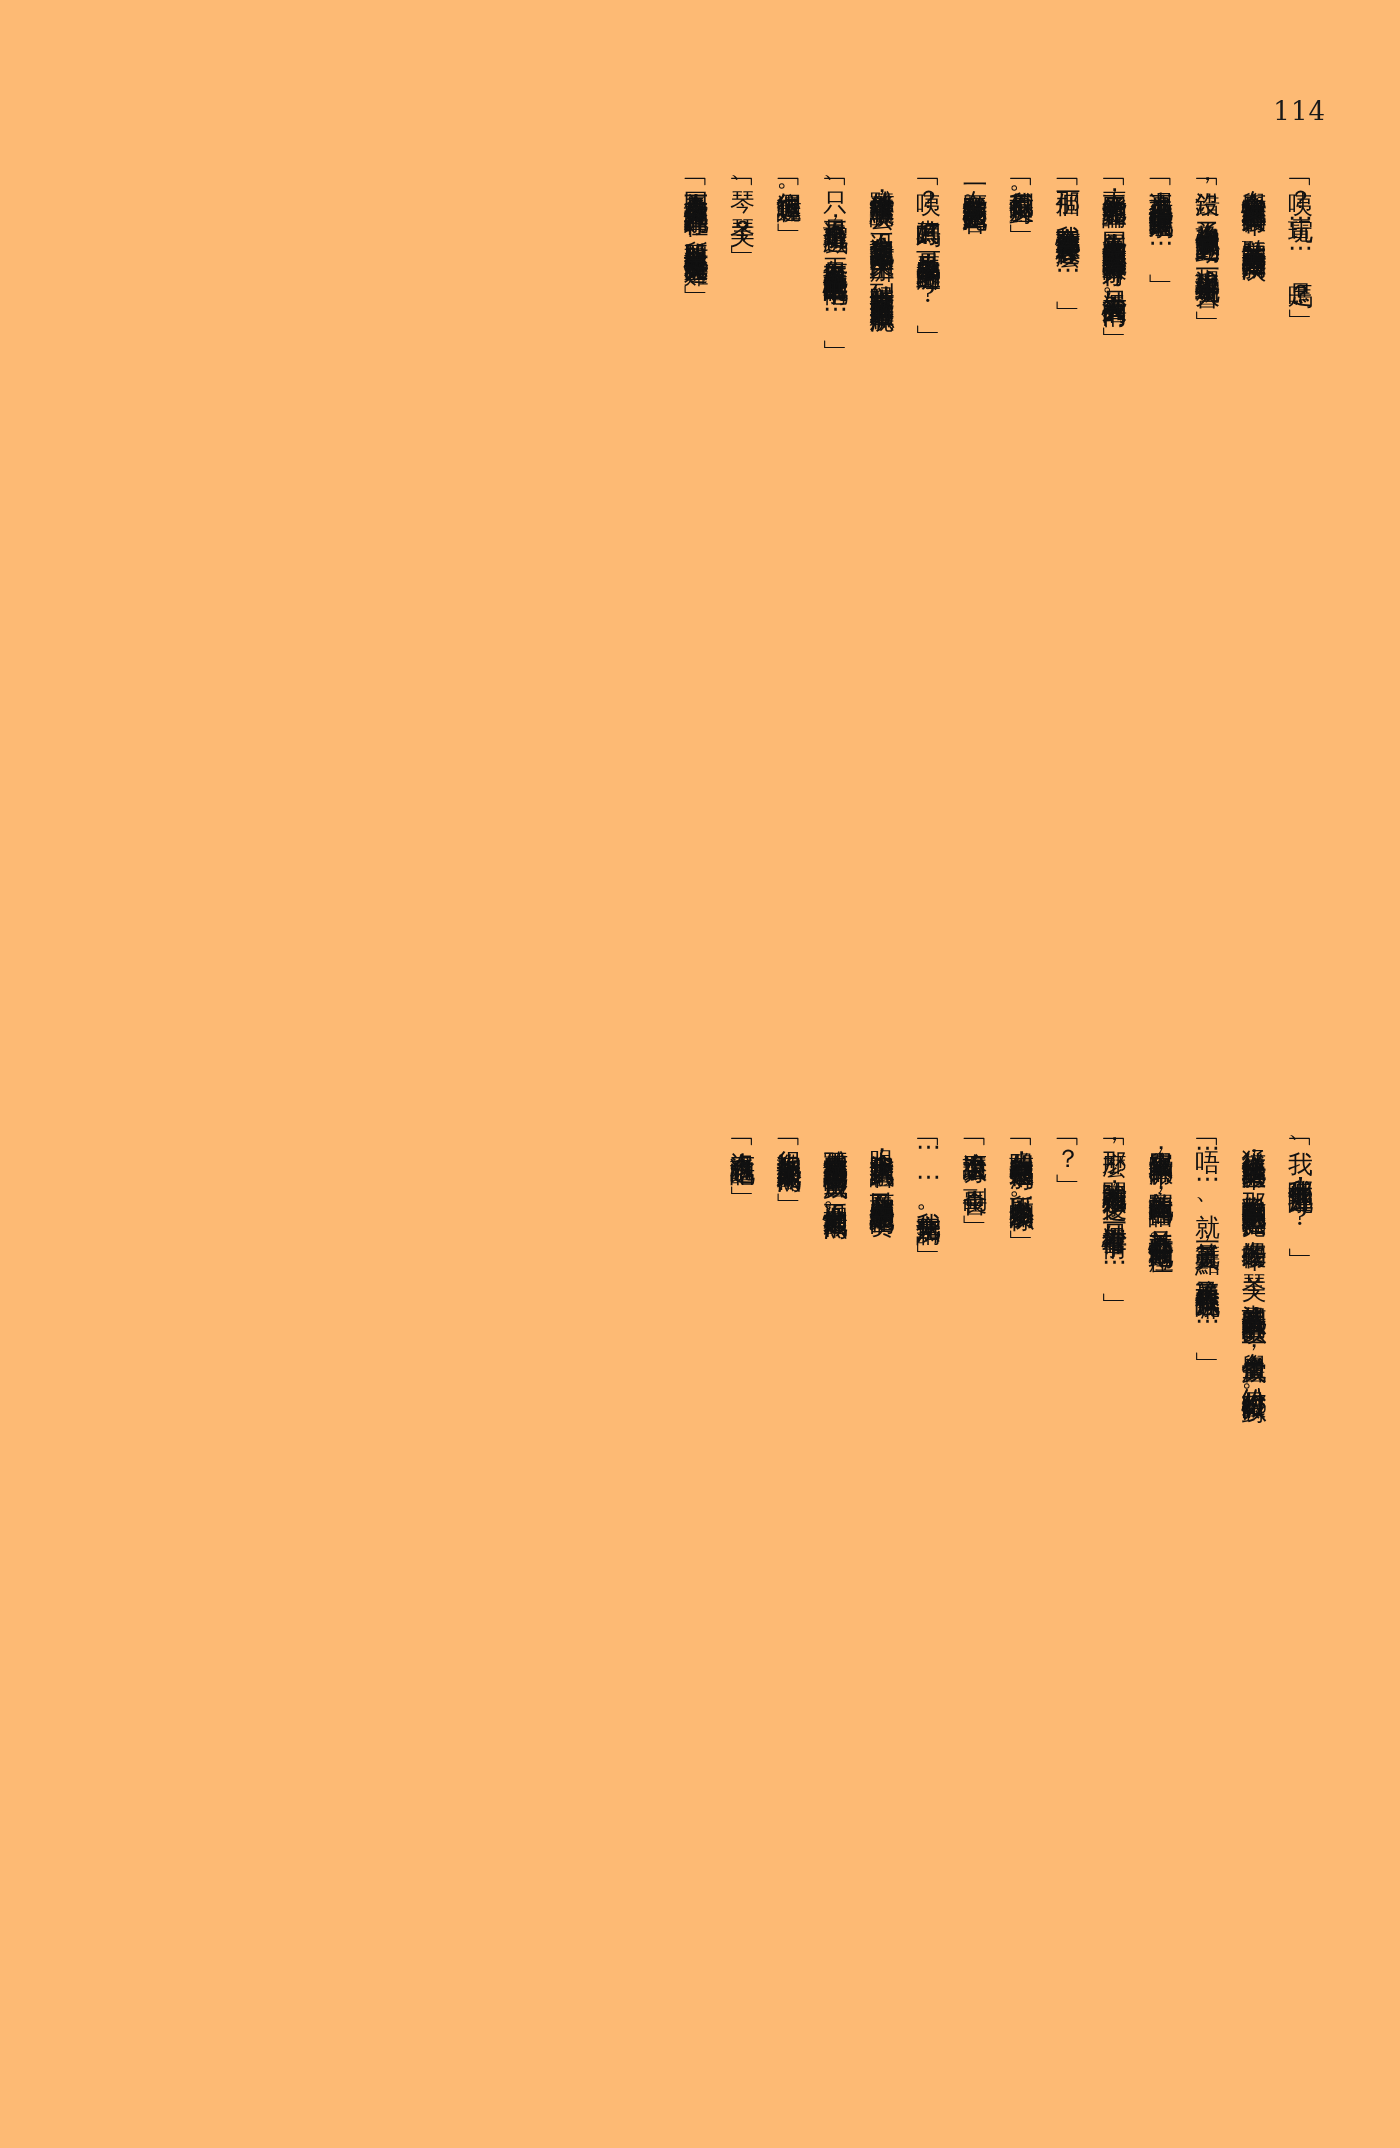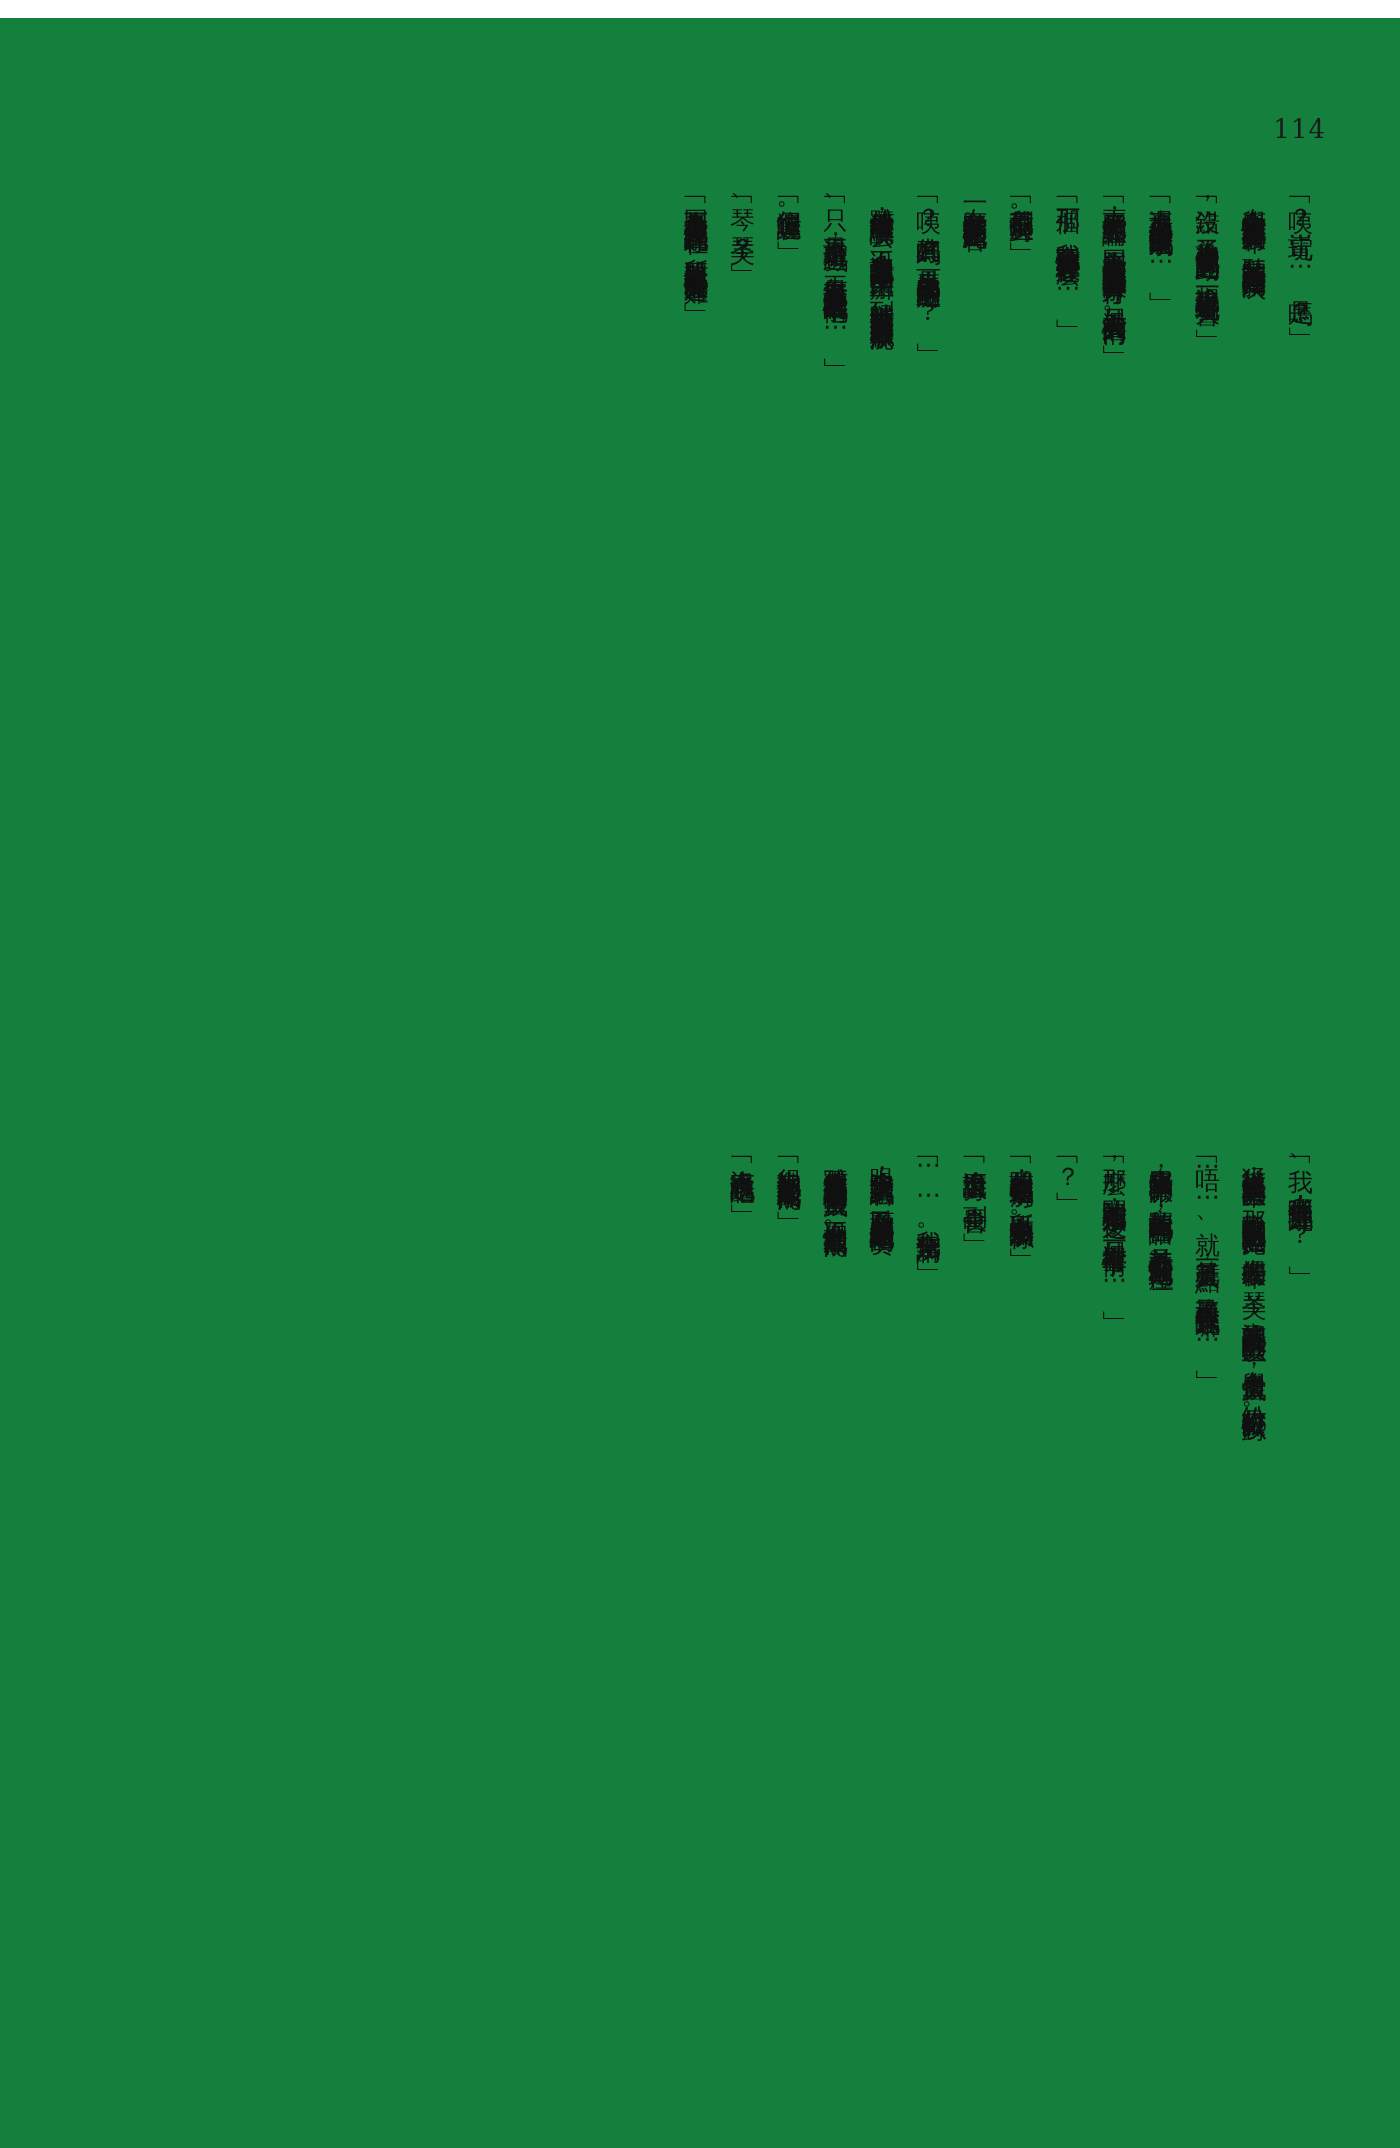--- a/index.html
+++ b/index.html
@@ -12,22 +12,21 @@
     height: 2148px;
     position: relative;
     font-family: "DejaVu Serif", "Liberation Serif", serif;
     color: #111111;
     overflow: hidden;
   }
 
   .page {
     position: absolute;
     inset: 0;
-    background: #15803d;
-    margin-top: 18px;
+    background: #fdba74;
   }
 
   .page-number {
     position: absolute;
     top: 96px;
     right: 74px;
     font-size: 26px;
     letter-spacing: 1px;
     color: #1a1a1a;
     font-family: "DejaVu Serif", "Liberation Serif", serif;

